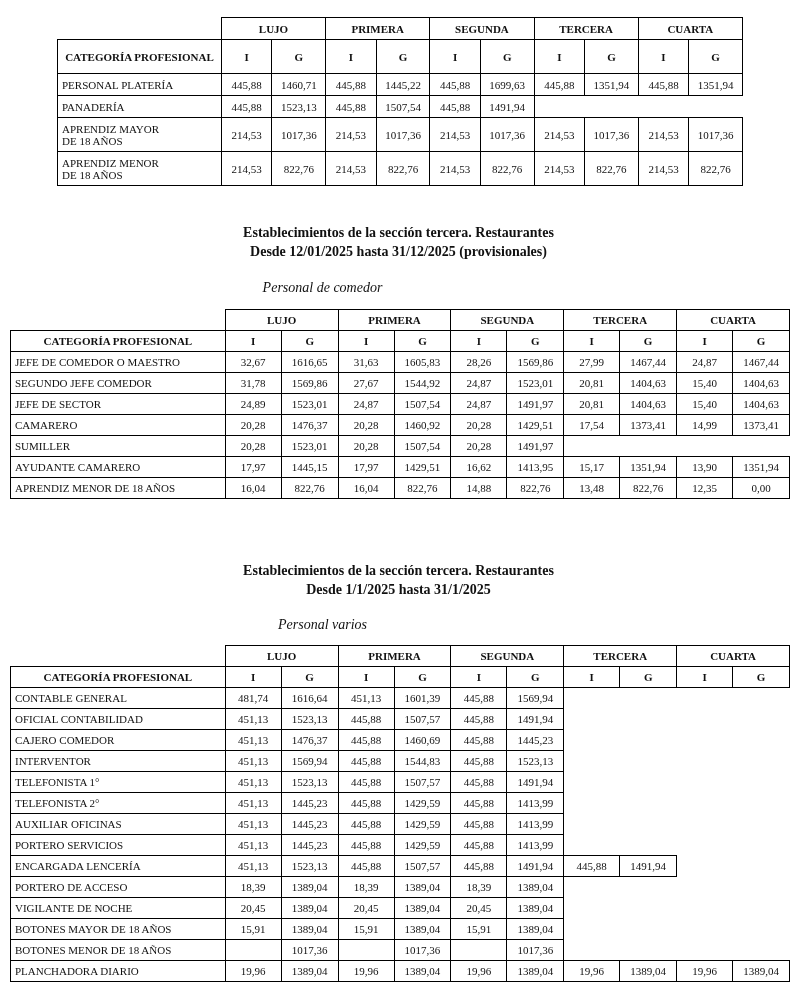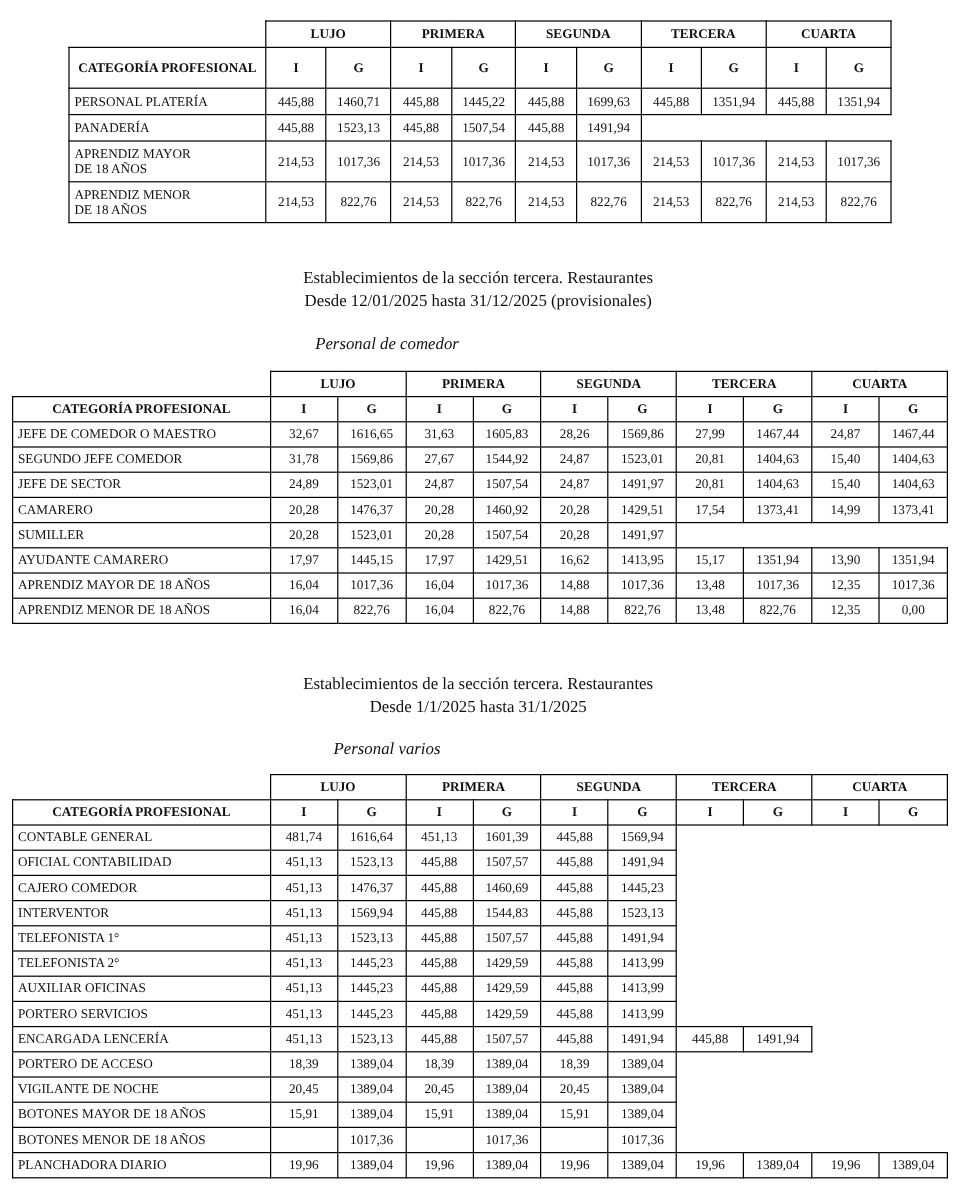--- a/index.html
+++ b/index.html
@@ -4,21 +4,21 @@
 <style>
   html, body { margin: 0; padding: 0; background: #ffffff; }
   body { width: 797px; height: 990px; position: relative; font-family: "Liberation Serif", serif; color: #111; overflow: hidden; }
   table { border-collapse: collapse; position: absolute; font-size: 11px; }
   td { padding: 0 4px; white-space: nowrap; }
   td.b { border: 1px solid #000; }
   td.num { text-align: center; }
   td.cat { text-align: left; }
   td.hdr { font-weight: bold; text-align: center; }
   td.none { border: none; }
-  .heading { position: absolute; left: 0; width: 797px; text-align: center; font-weight: normal; font-size: 14px; line-height: 19px; }
+  .heading { position: absolute; left: 0; width: 797px; text-align: center; font-weight: bold; font-size: 14px; line-height: 19px; }
   .sub { position: absolute; left: 0; width: 645px; text-align: center; font-style: italic; font-size: 14px; }
   
   #t1 { left: 57px; top: 17px; width: 686px; }
   #t1 td { font-size: 11px; }
   #t1 .hrow1 td { height: 21px; }
   #t1 .hrow2 td { height: 33px; }
   #t1 .r1 td { height: 21px; margin-left: 20px; }
   #t1 .r2 td { height: 21px; }
   #t1 .r3 td, #t1 .r4 td { height: 33px; line-height: 12px; }
   
@@ -236,33 +236,20 @@
         <td class="b num">17,97</td>
         <td class="b num">1429,51</td>
         <td class="b num">16,62</td>
         <td class="b num">1413,95</td>
         <td class="b num">15,17</td>
         <td class="b num">1351,94</td>
         <td class="b num">13,90</td>
         <td class="b num">1351,94</td>
       </tr>
       <tr>
-        <td class="b cat">APRENDIZ MAYOR DE 18 AÑOS</td>
-        <td class="b num">16,04</td>
-        <td class="b num">1017,36</td>
-        <td class="b num">16,04</td>
-        <td class="b num">1017,36</td>
-        <td class="b num">14,88</td>
-        <td class="b num">1017,36</td>
-        <td class="b num">13,48</td>
-        <td class="b num">1017,36</td>
-        <td class="b num">12,35</td>
-        <td class="b num">1017,36</td>
-      </tr>
-      <tr>
         <td class="b cat">APRENDIZ MENOR DE 18 AÑOS</td>
         <td class="b num">16,04</td>
         <td class="b num">822,76</td>
         <td class="b num">16,04</td>
         <td class="b num">822,76</td>
         <td class="b num">14,88</td>
         <td class="b num">822,76</td>
         <td class="b num">13,48</td>
         <td class="b num">822,76</td>
         <td class="b num">12,35</td>

